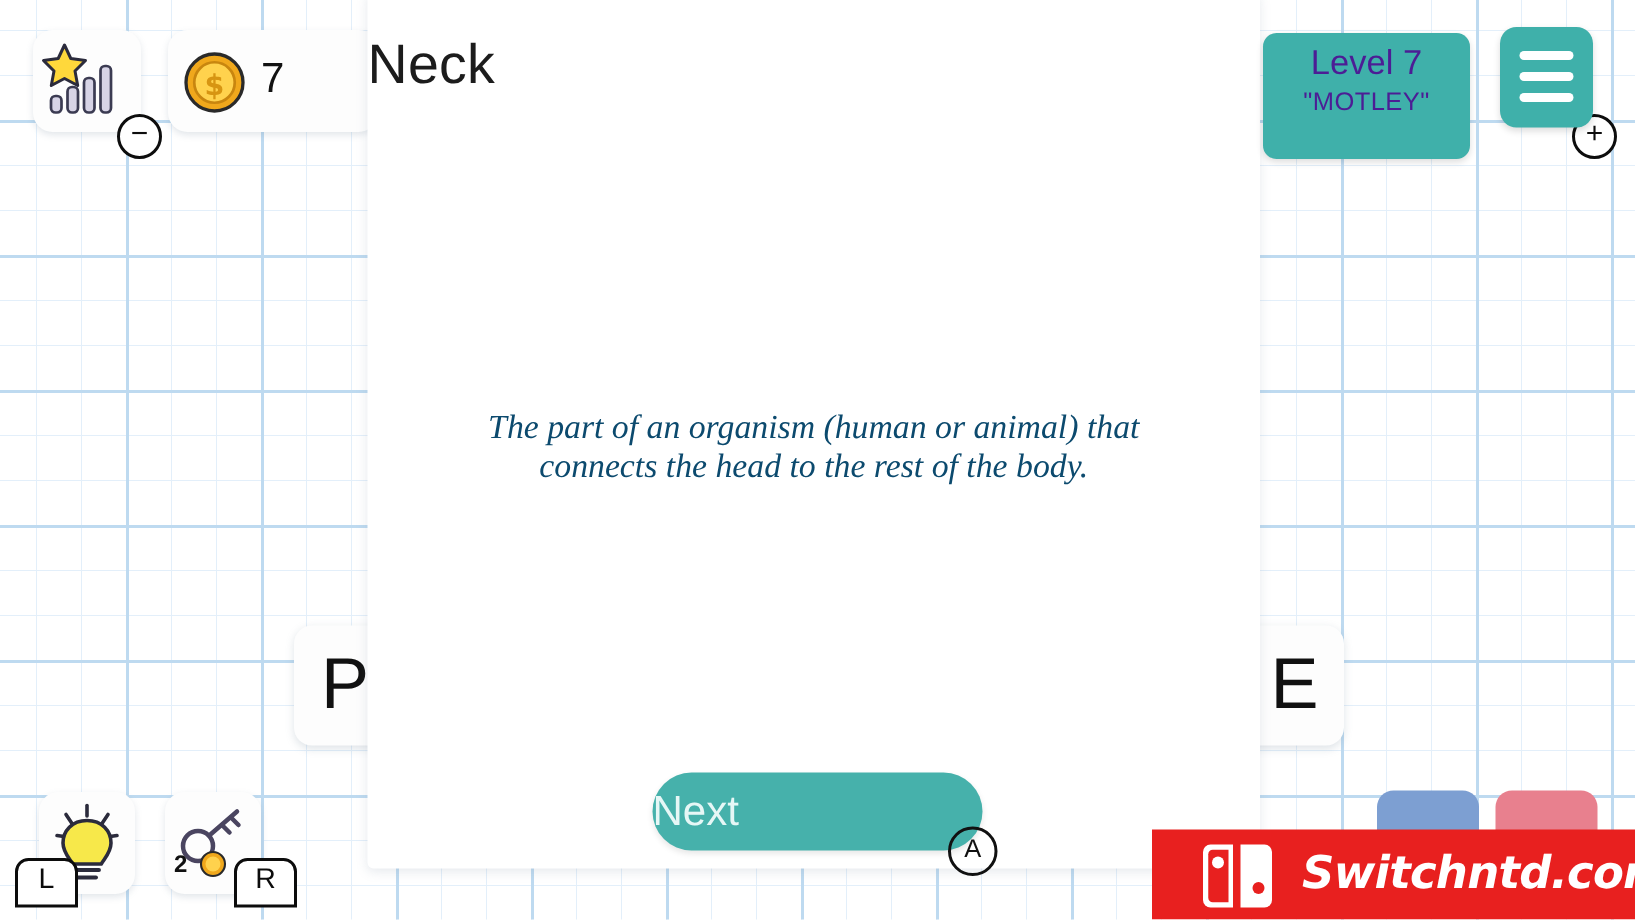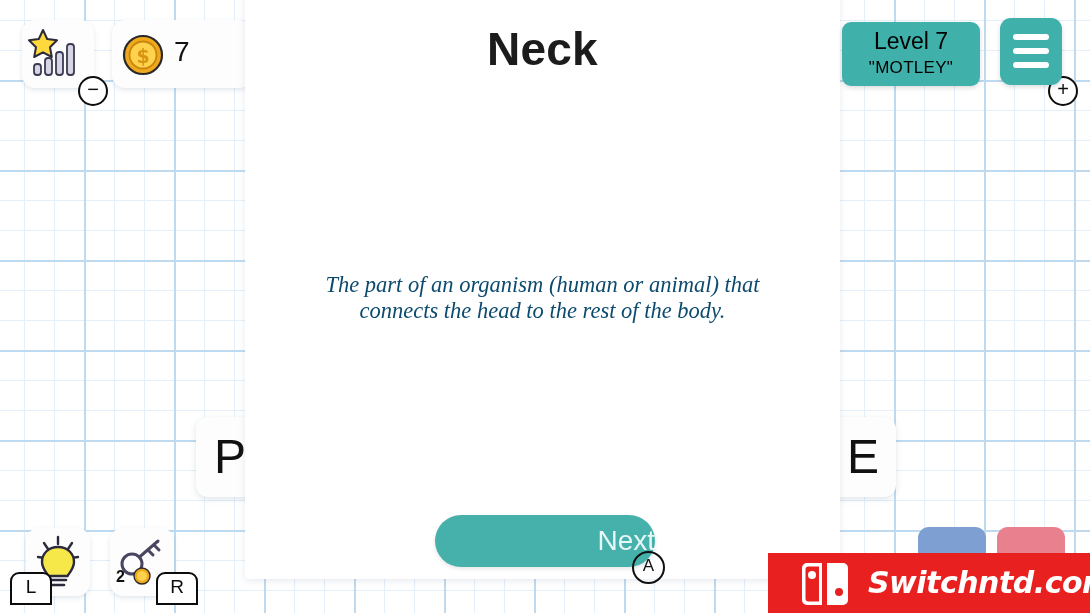--- a/index.html
+++ b/index.html
@@ -40,23 +40,22 @@
     border-radius: 4px;
     box-shadow: 0 2px 7px rgba(120,140,160,0.18);
     z-index: 20;
   }
 
   #word-title {
     position: absolute;
     left: 0;
     top: 28px;
     width: 100%;
-    text-align: center;
-    font-size: 46px;
-    font-weight: 700;
+    font-size: 37px;
+    font-weight: 400;
     color: #1c1c1c;
     letter-spacing: 0.2px;
   }
 
   #definition {
     position: absolute;
     left: 46px;
     top: 278px;
     width: 503px;
     text-align: center;
@@ -78,21 +77,21 @@
     border-radius: 26px;
     border: none;
     color: #e6f7f6;
     font-size: 28px;
     font-family: "Liberation Sans", sans-serif;
     cursor: pointer;
     z-index: 30;
     box-shadow: 0 2px 4px rgba(0,0,0,0.10);
     padding: 0;
     line-height: 52px;
-    text-align: right;
+    text-align: left;
   }
   #a-prompt {
     position: absolute;
     left: 632px;
     top: 551px;
     width: 29px;
     height: 29px;
     border: 2.2px solid #111;
     border-radius: 50%;
     background: transparent;
@@ -184,27 +183,27 @@
   }
   #minus-badge { left: 78px; top: 76px; }
   #plus-badge  { left: 1048px; top: 76px; }
 
   
   #level-badge {
     position: absolute;
     left: 842px;
     top: 22px;
     width: 138px;
-    height: 64px;
+    height: 84px;
     background: #3fb0aa;
     border-radius: 9px;
     box-shadow: 0 2px 5px rgba(0,0,0,0.14);
     z-index: 25;
     text-align: center;
-    color: #000000;
+    color: #4c1d95;
   }
   #level-number {
     position: absolute;
     left: 0; top: 6px; width: 100%;
     font-size: 23px;
   }
   #level-word {
     position: absolute;
     left: 0; top: 36px; width: 100%;
     font-size: 17px;

